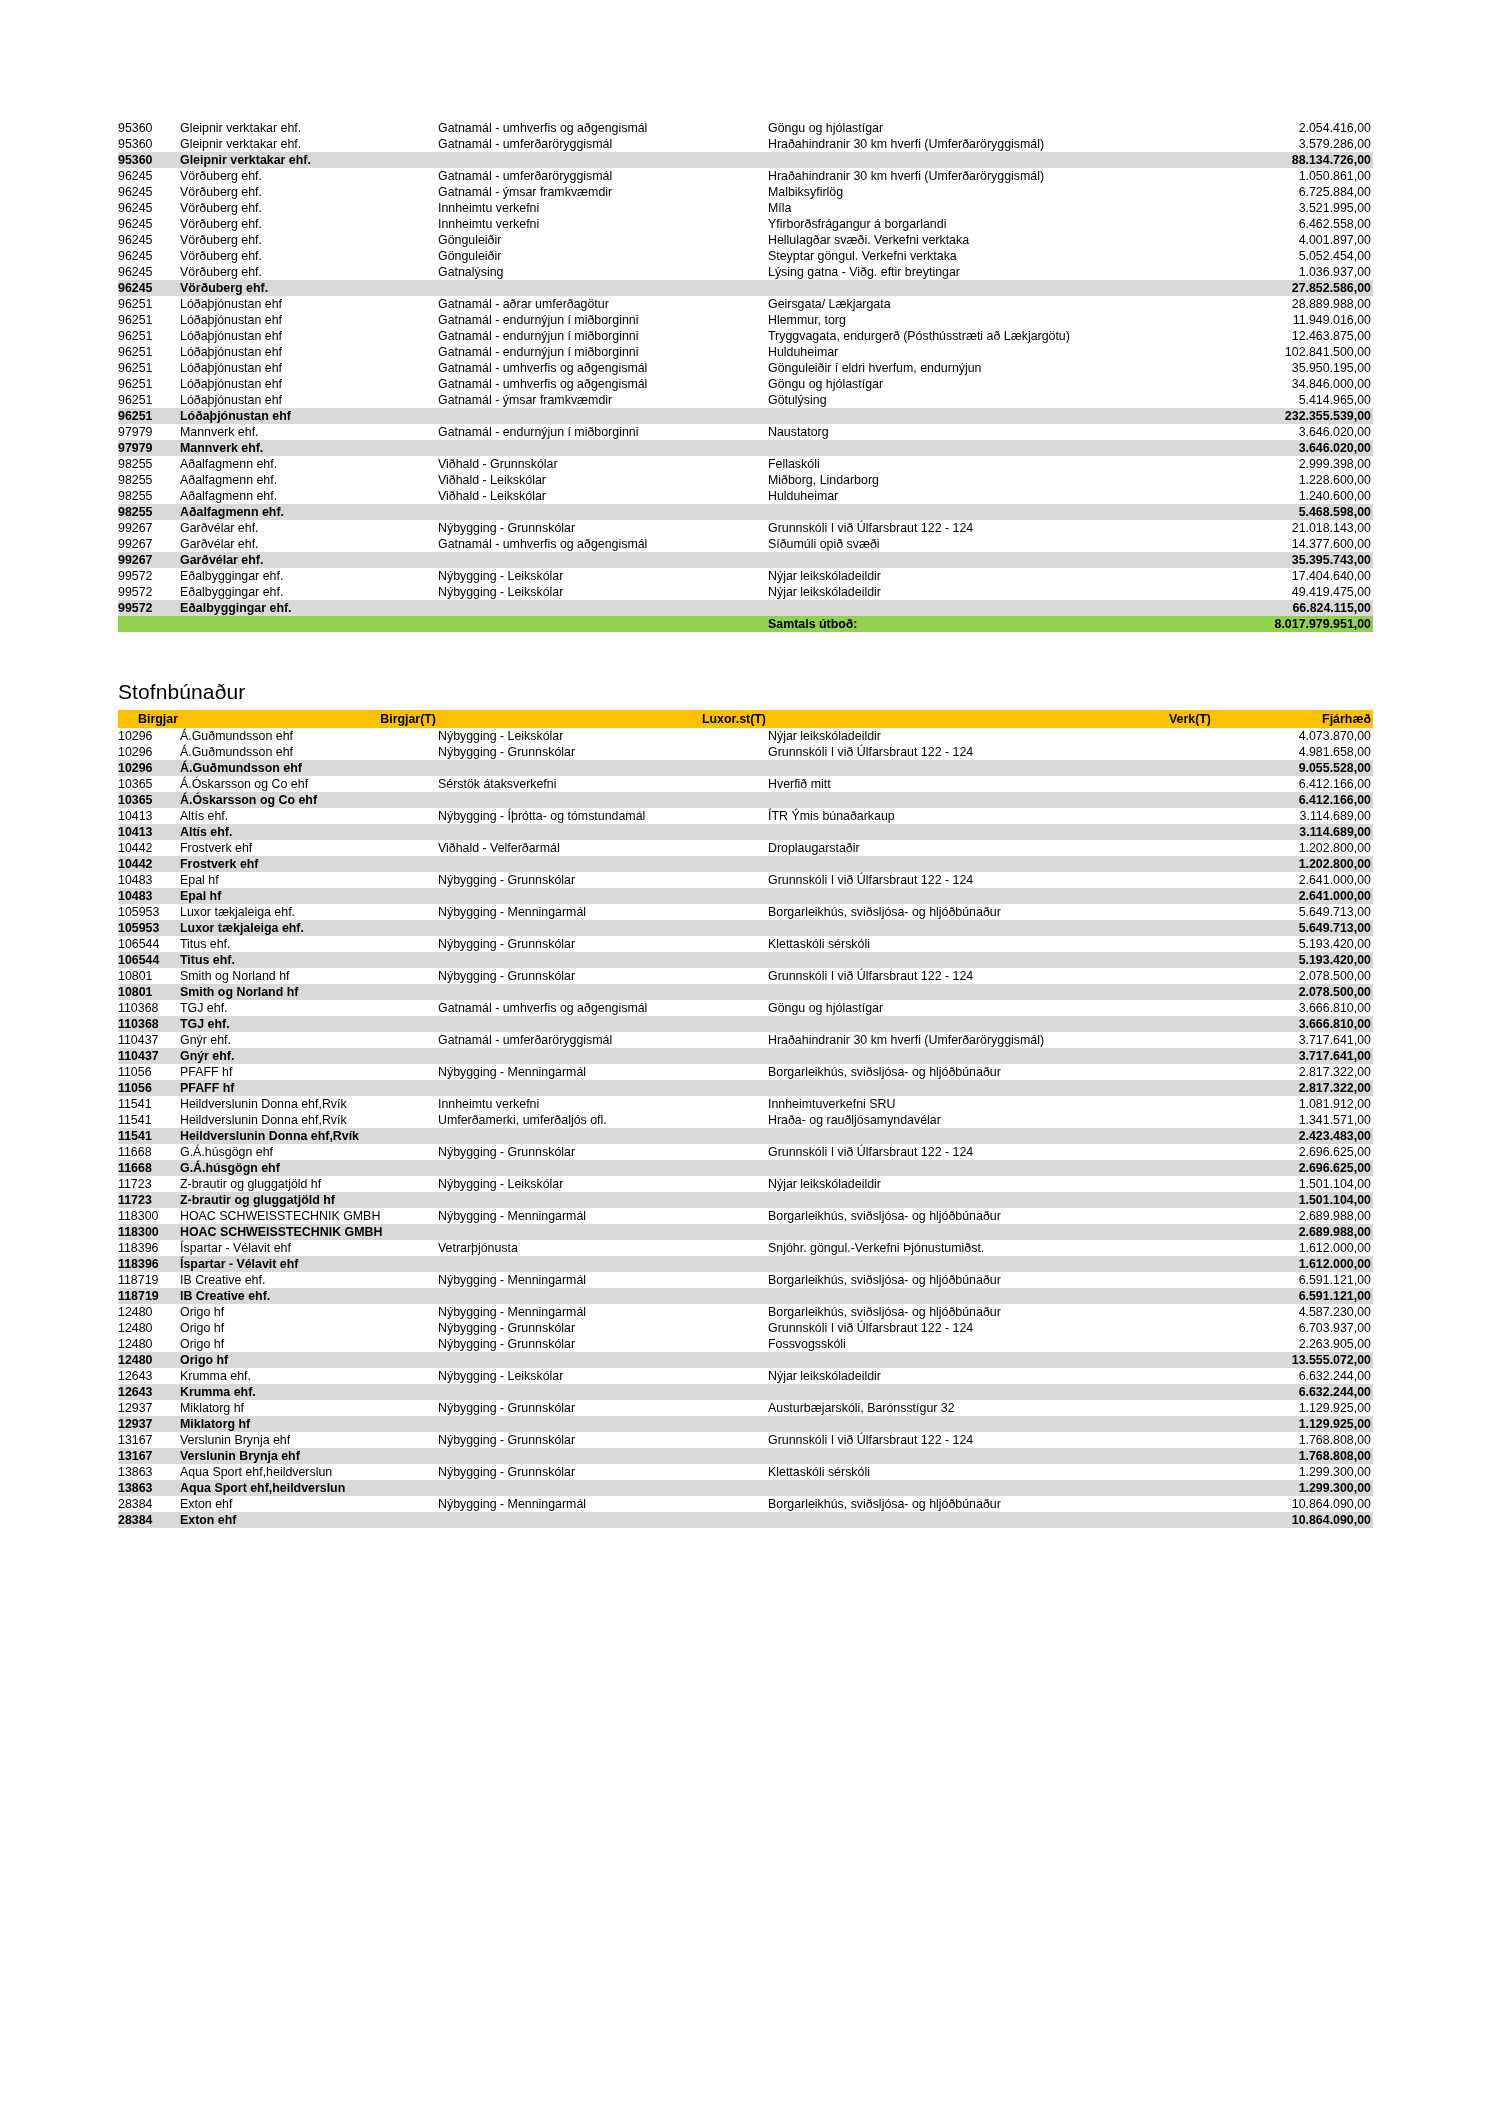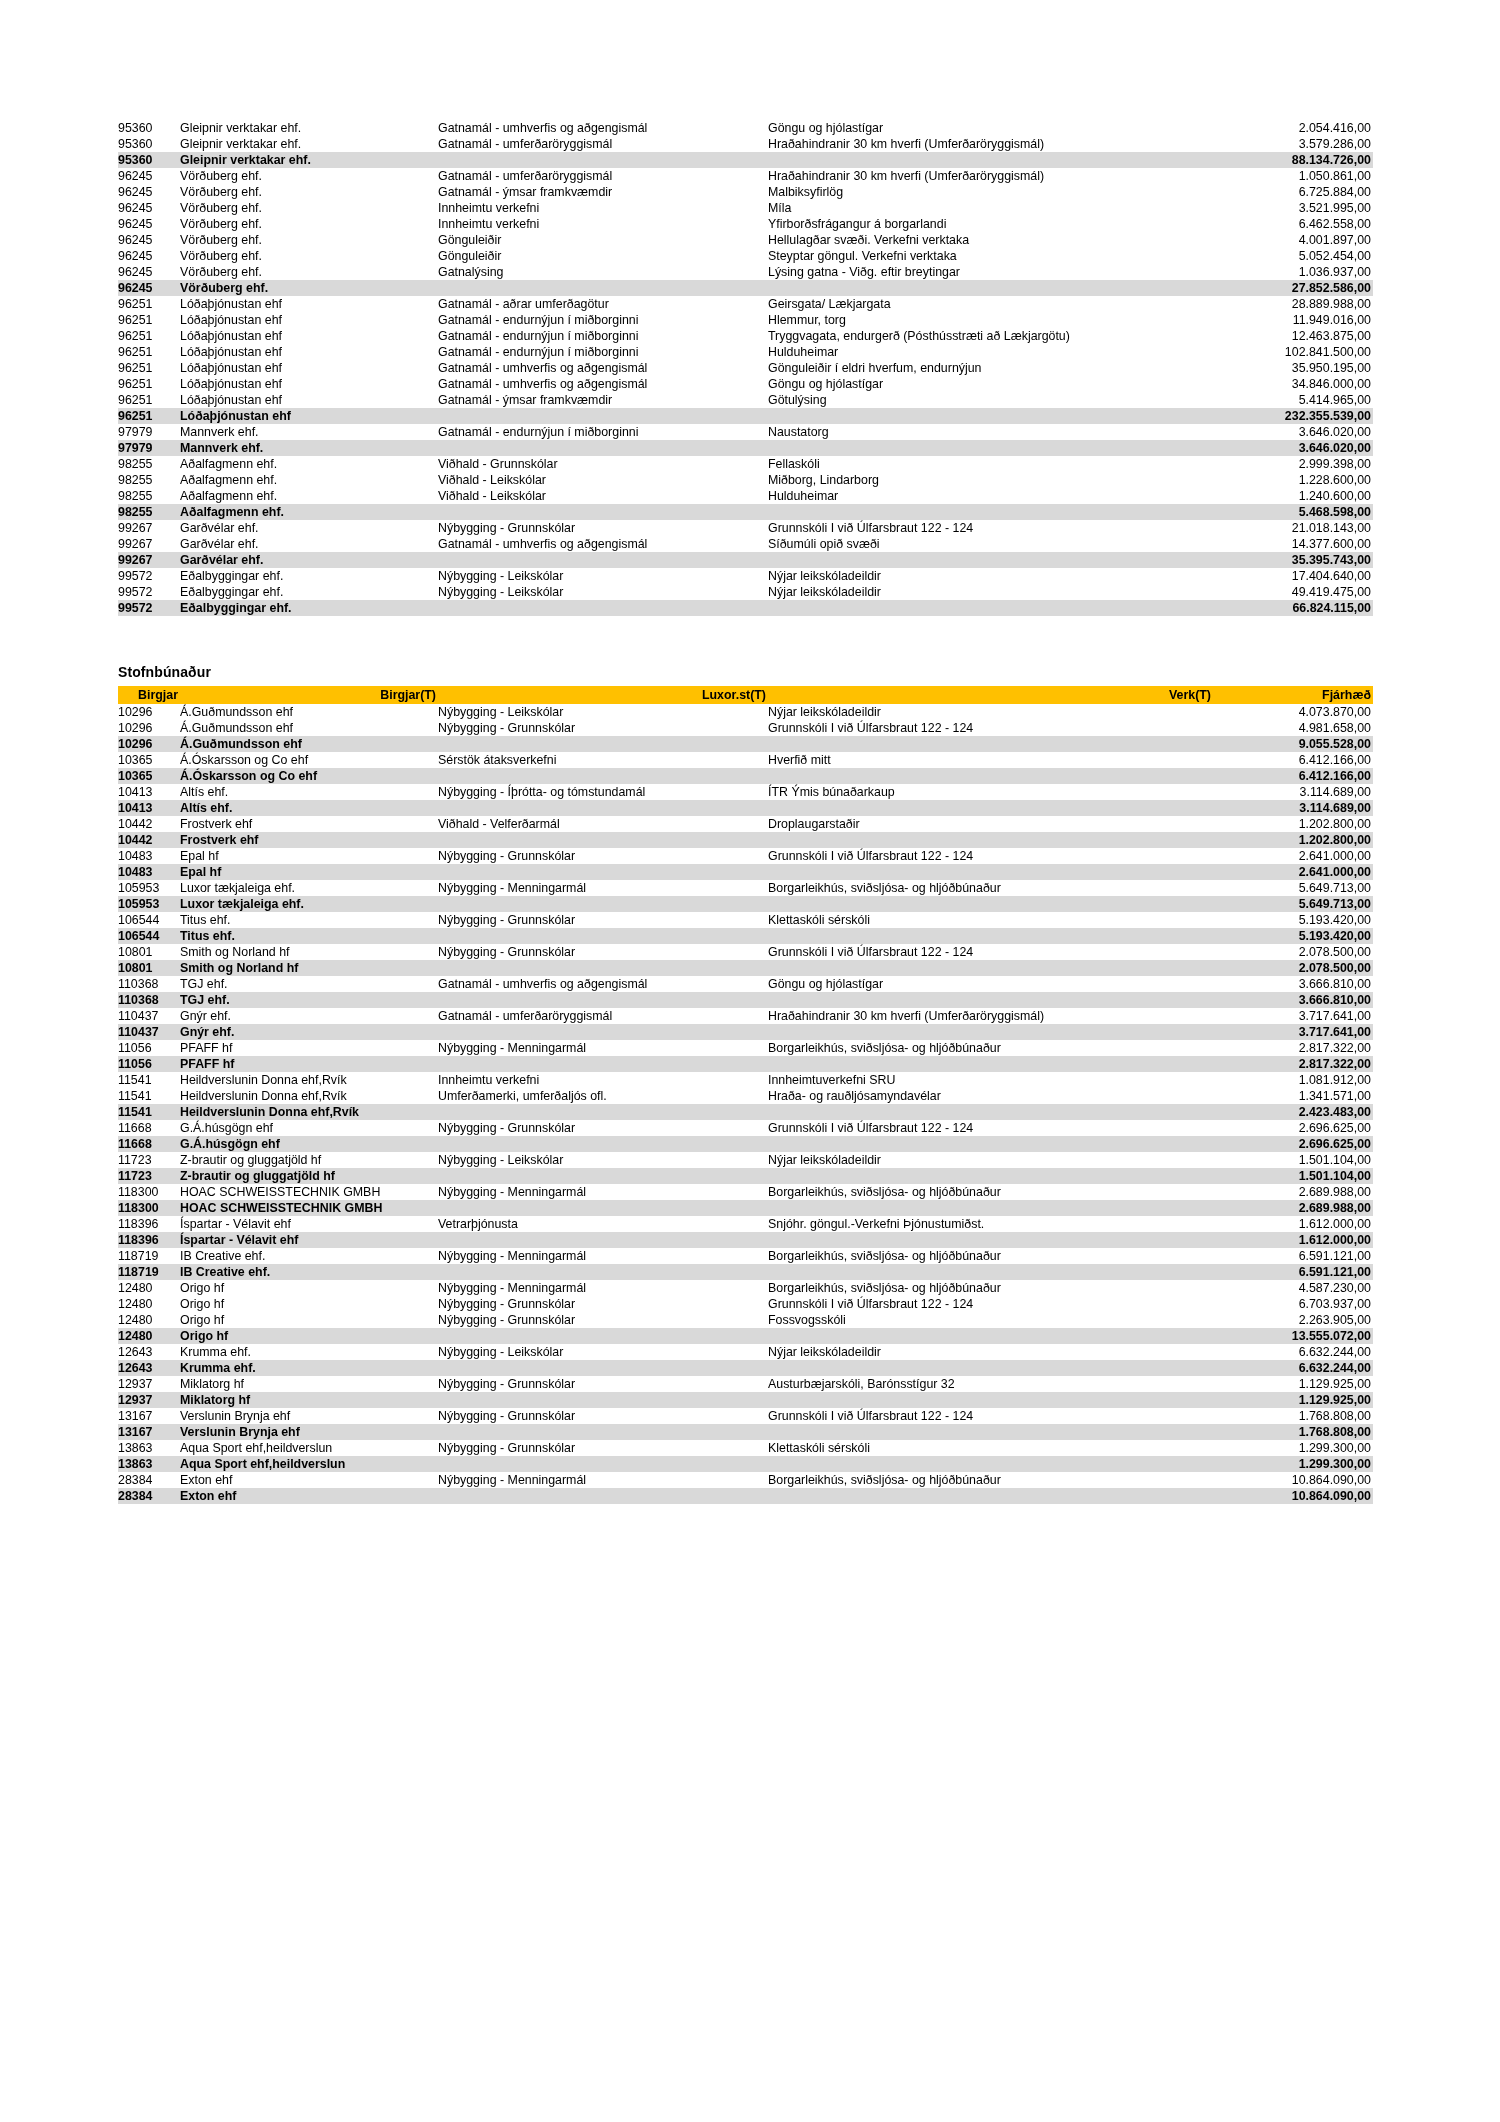--- a/index.html
+++ b/index.html
@@ -47,22 +47,22 @@
   tr.subtotal td {
     background: #d9d9d9;
     font-weight: bold;
   }
   tr.grand td {
     background: #92d050;
     font-weight: bold;
   }
 
   .section-title {
-    font-size: 14px;
-    font-weight: bold;
+    font-size: 21px;
+    font-weight: normal;
     margin: 26px 0 6px 0;
     letter-spacing: 0.1px;
   }
   tr.header td {
     background: #ffc000;
     font-weight: bold;
     color: #000;
     padding-top: 2px;
     padding-bottom: 2px;
     text-align: right;
@@ -292,20 +292,27 @@
           <td class="cost">Nýbygging - Leikskólar</td>
           <td class="verk">Nýjar leikskóladeildir</td>
           <td class="amount">49.419.475,00</td>
         </tr>
         <tr class="subtotal">
           <td class="id">99572</td>
           <td class="name">Eðalbyggingar ehf.</td>
           <td class="cost"></td>
           <td class="verk"></td>
           <td class="amount">66.824.115,00</td>
+        </tr>
+        <tr class="grand">
+          <td class="id"></td>
+          <td class="name"></td>
+          <td class="cost"></td>
+          <td class="verk">Samtals útboð:</td>
+          <td class="amount">8.017.979.951,00</td>
         </tr>
       </tbody>
   </table>
 
   <div class="block-gap"></div>
 
   <div class="section-title">Stofnbúnaður</div>
 
   <table class="rpt">
     <colgroup>

